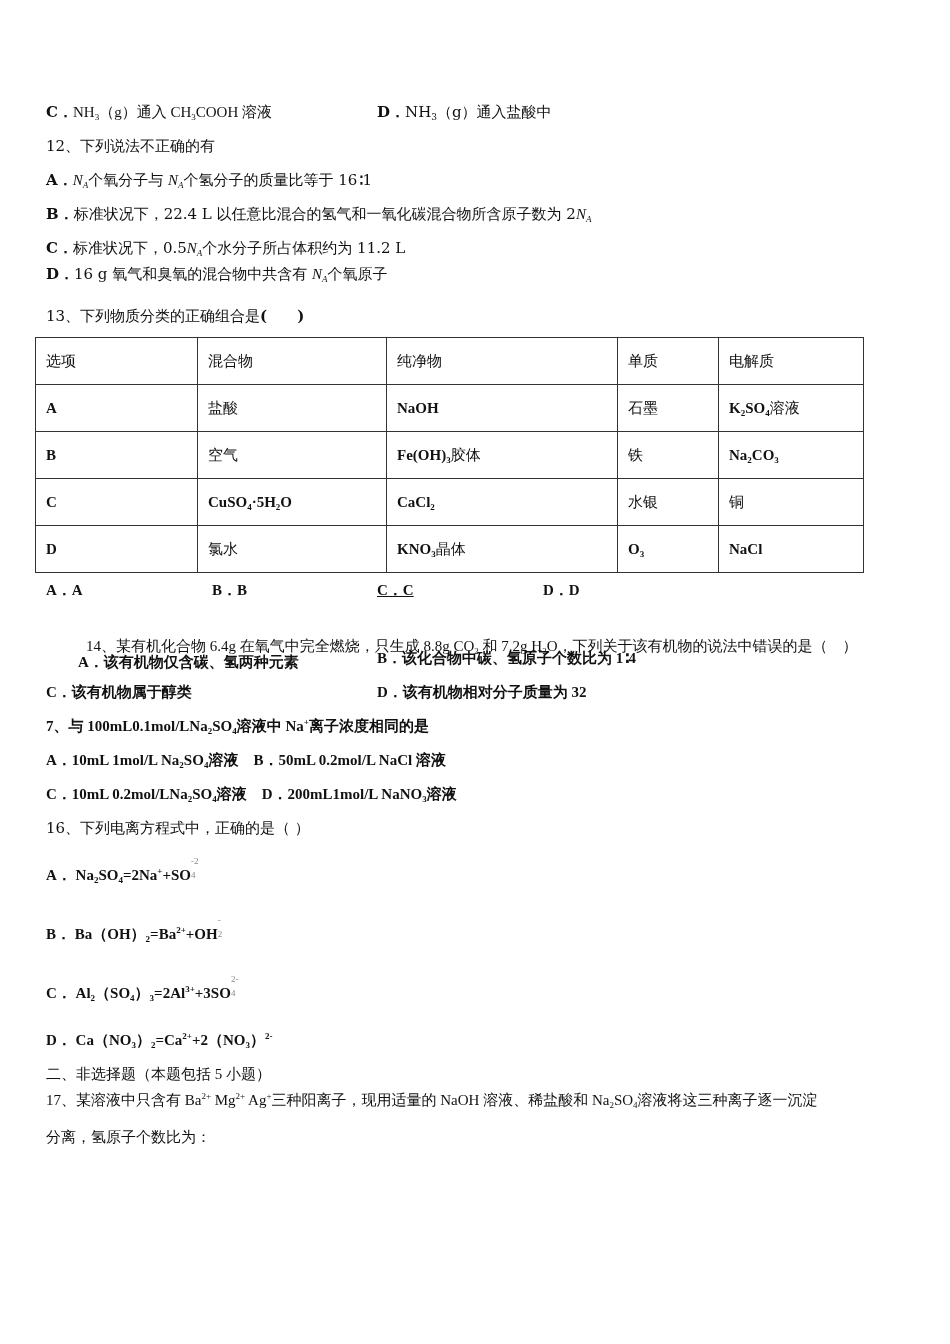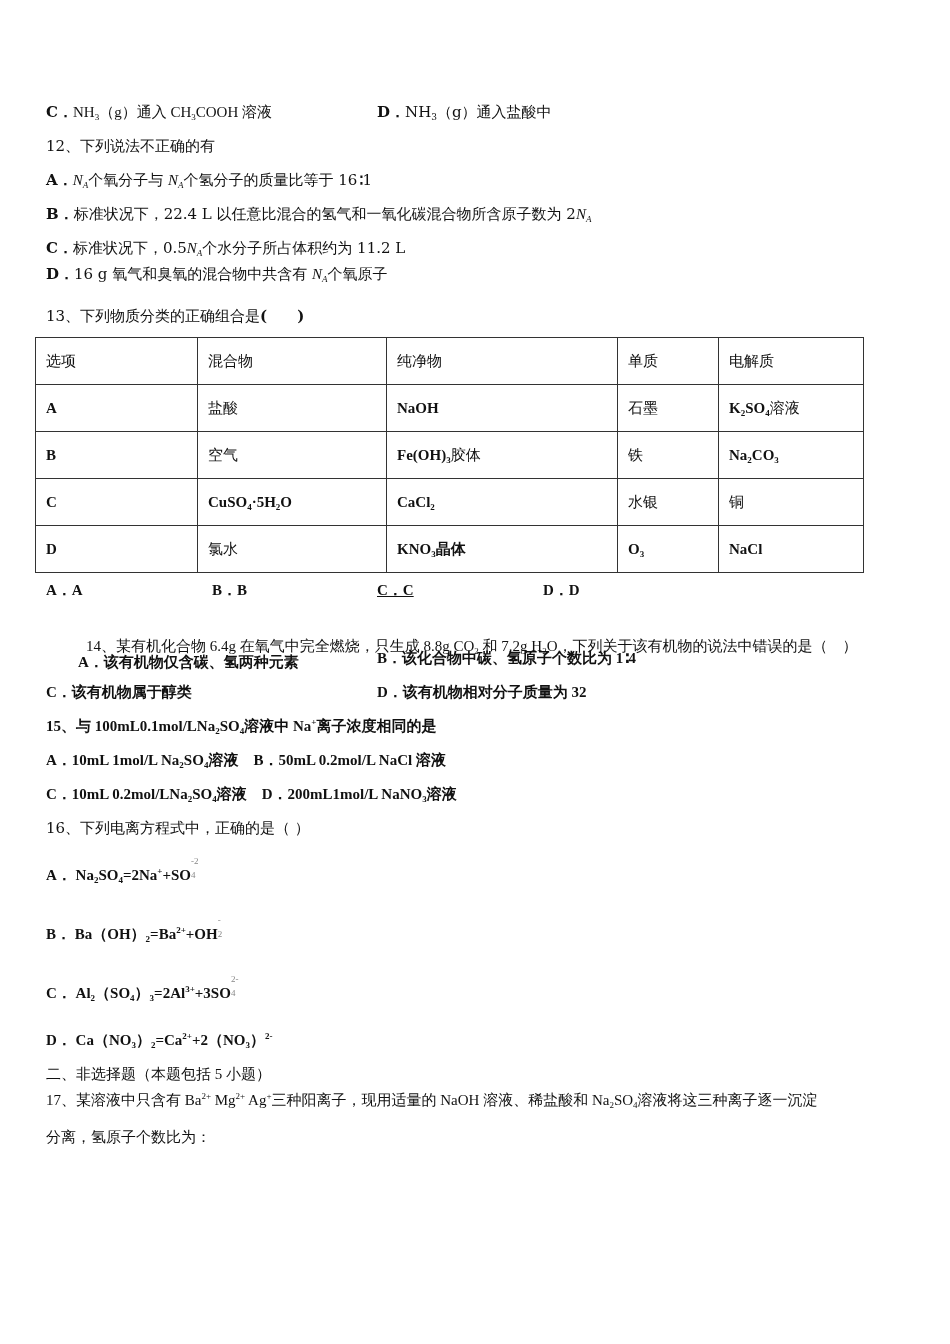--- a/index.html
+++ b/index.html
@@ -71,42 +71,42 @@
   <tr class="b lat">
     <td>C</td>
     <td><span>CuSO</span><sub>4</sub><span>·5H</span><sub>2</sub><span>O</span></td>
     <td><span>CaCl</span><sub>2</sub></td>
     <td style="font-weight:normal">水银</td>
     <td style="font-weight:normal">铜</td>
   </tr>
   <tr class="b lat">
     <td>D</td>
     <td style="font-weight:normal">氯水</td>
-    <td><span>KNO</span><sub>3</sub><span style="font-weight:bold">晶体</span></td>
+    <td><span>KNO</span><sub>3</sub><span style="font-weight:normal">晶体</span></td>
     <td><span>O</span><sub>3</sub></td>
     <td>NaCl</td>
   </tr>
 </tbody>
   </table>
 
 <div class="line b lat" style="top:580px;">A．A</div>
 <div class="line b lat" style="top:580px; left:212px;">B．B</div>
 <div class="line b lat" style="top:580px; left:377px;text-decoration:underline;">C．C</div>
 <div class="line b lat" style="top:580px; left:543px;">D．D</div>
 
 <div class="line lat" style="top:636px;margin-left:40px;">
   <span>14、某有机化合物 6.4g 在氧气中完全燃烧，只生成 8.8g CO</span><sub>2</sub><span> 和 7.2g H</span><sub>2</sub><span>O，下列关于该有机物的说法中错误的是（　）</span>
 </div>
 <div class="line b lat" style="top:652px;margin-left:32px;">A．该有机物仅含碳、氢两种元素</div>
 <div class="line b lat" style="top:648px; left:377px;">B．该化合物中碳、氢原子个数比为 1∶4</div>
 <div class="line b lat" style="top:682px;">C．该有机物属于醇类</div>
 <div class="line b lat" style="top:682px; left:377px;">D．该有机物相对分子质量为 32</div>
 
 <div class="line b lat" style="top:716px;">
-  <span>15、与 100mL0.1mol/LNa</span><sub>2</sub><span>SO</span><sub>4</sub><span>溶液中 Na</span><sup>+</sup><span>离子浓度相同的是</span>
+  <span>7、与 100mL0.1mol/LNa</span><sub>2</sub><span>SO</span><sub>4</sub><span>溶液中 Na</span><sup>+</sup><span>离子浓度相同的是</span>
 </div>
 <div class="line b lat" style="top:750px;">
   <span><span>A．10mL 1mol/L Na</span><sub>2</sub><span>SO</span><sub>4</sub><span>溶液</span></span>&nbsp;&nbsp;&nbsp;&nbsp;<span>B．50mL 0.2mol/L NaCl 溶液</span>
 </div>
 <div class="line b lat" style="top:784px;">
   <span><span>C．10mL 0.2mol/LNa</span><sub>2</sub><span>SO</span><sub>4</sub><span>溶液</span></span>&nbsp;&nbsp;&nbsp;&nbsp;<span><span>D．200mL1mol/L NaNO</span><sub>3</sub><span>溶液</span></span>
 </div>
 
 <div class="line" style="top:818px;">16、下列电离方程式中，正确的是（ ）</div>
 

